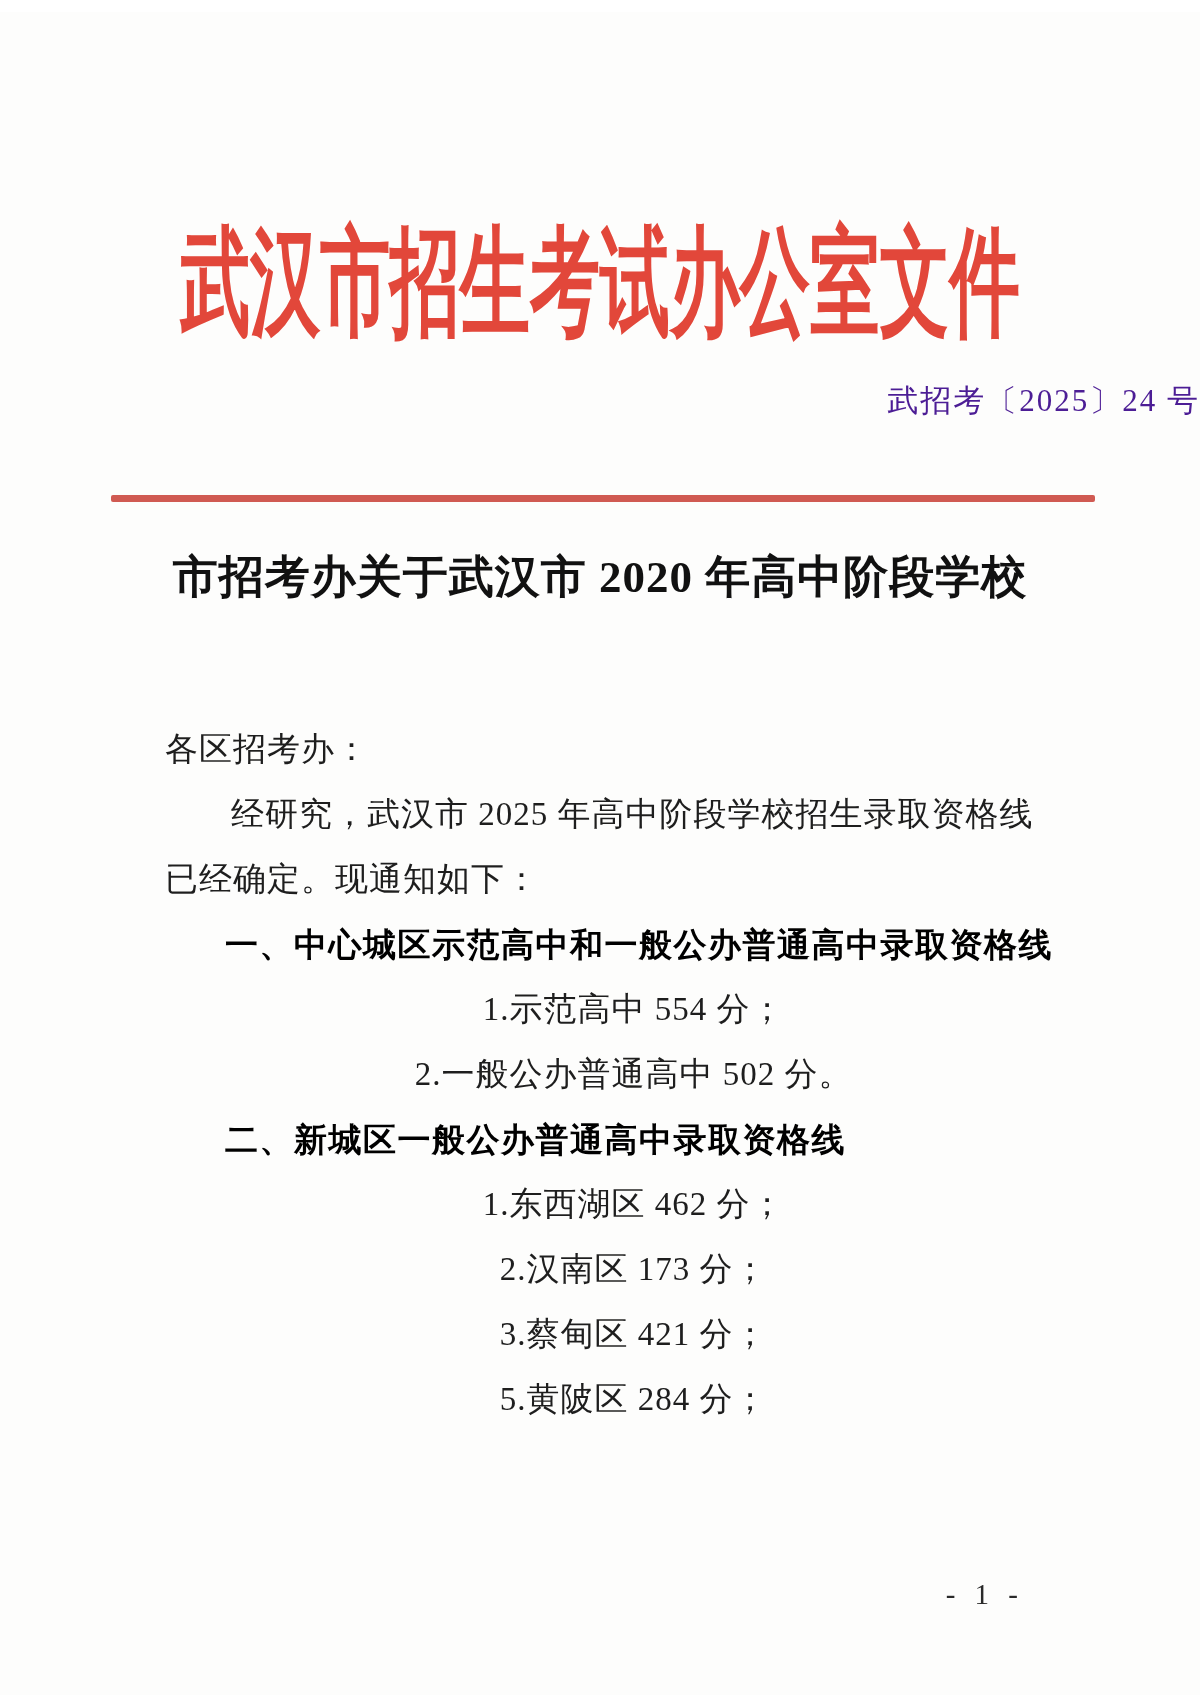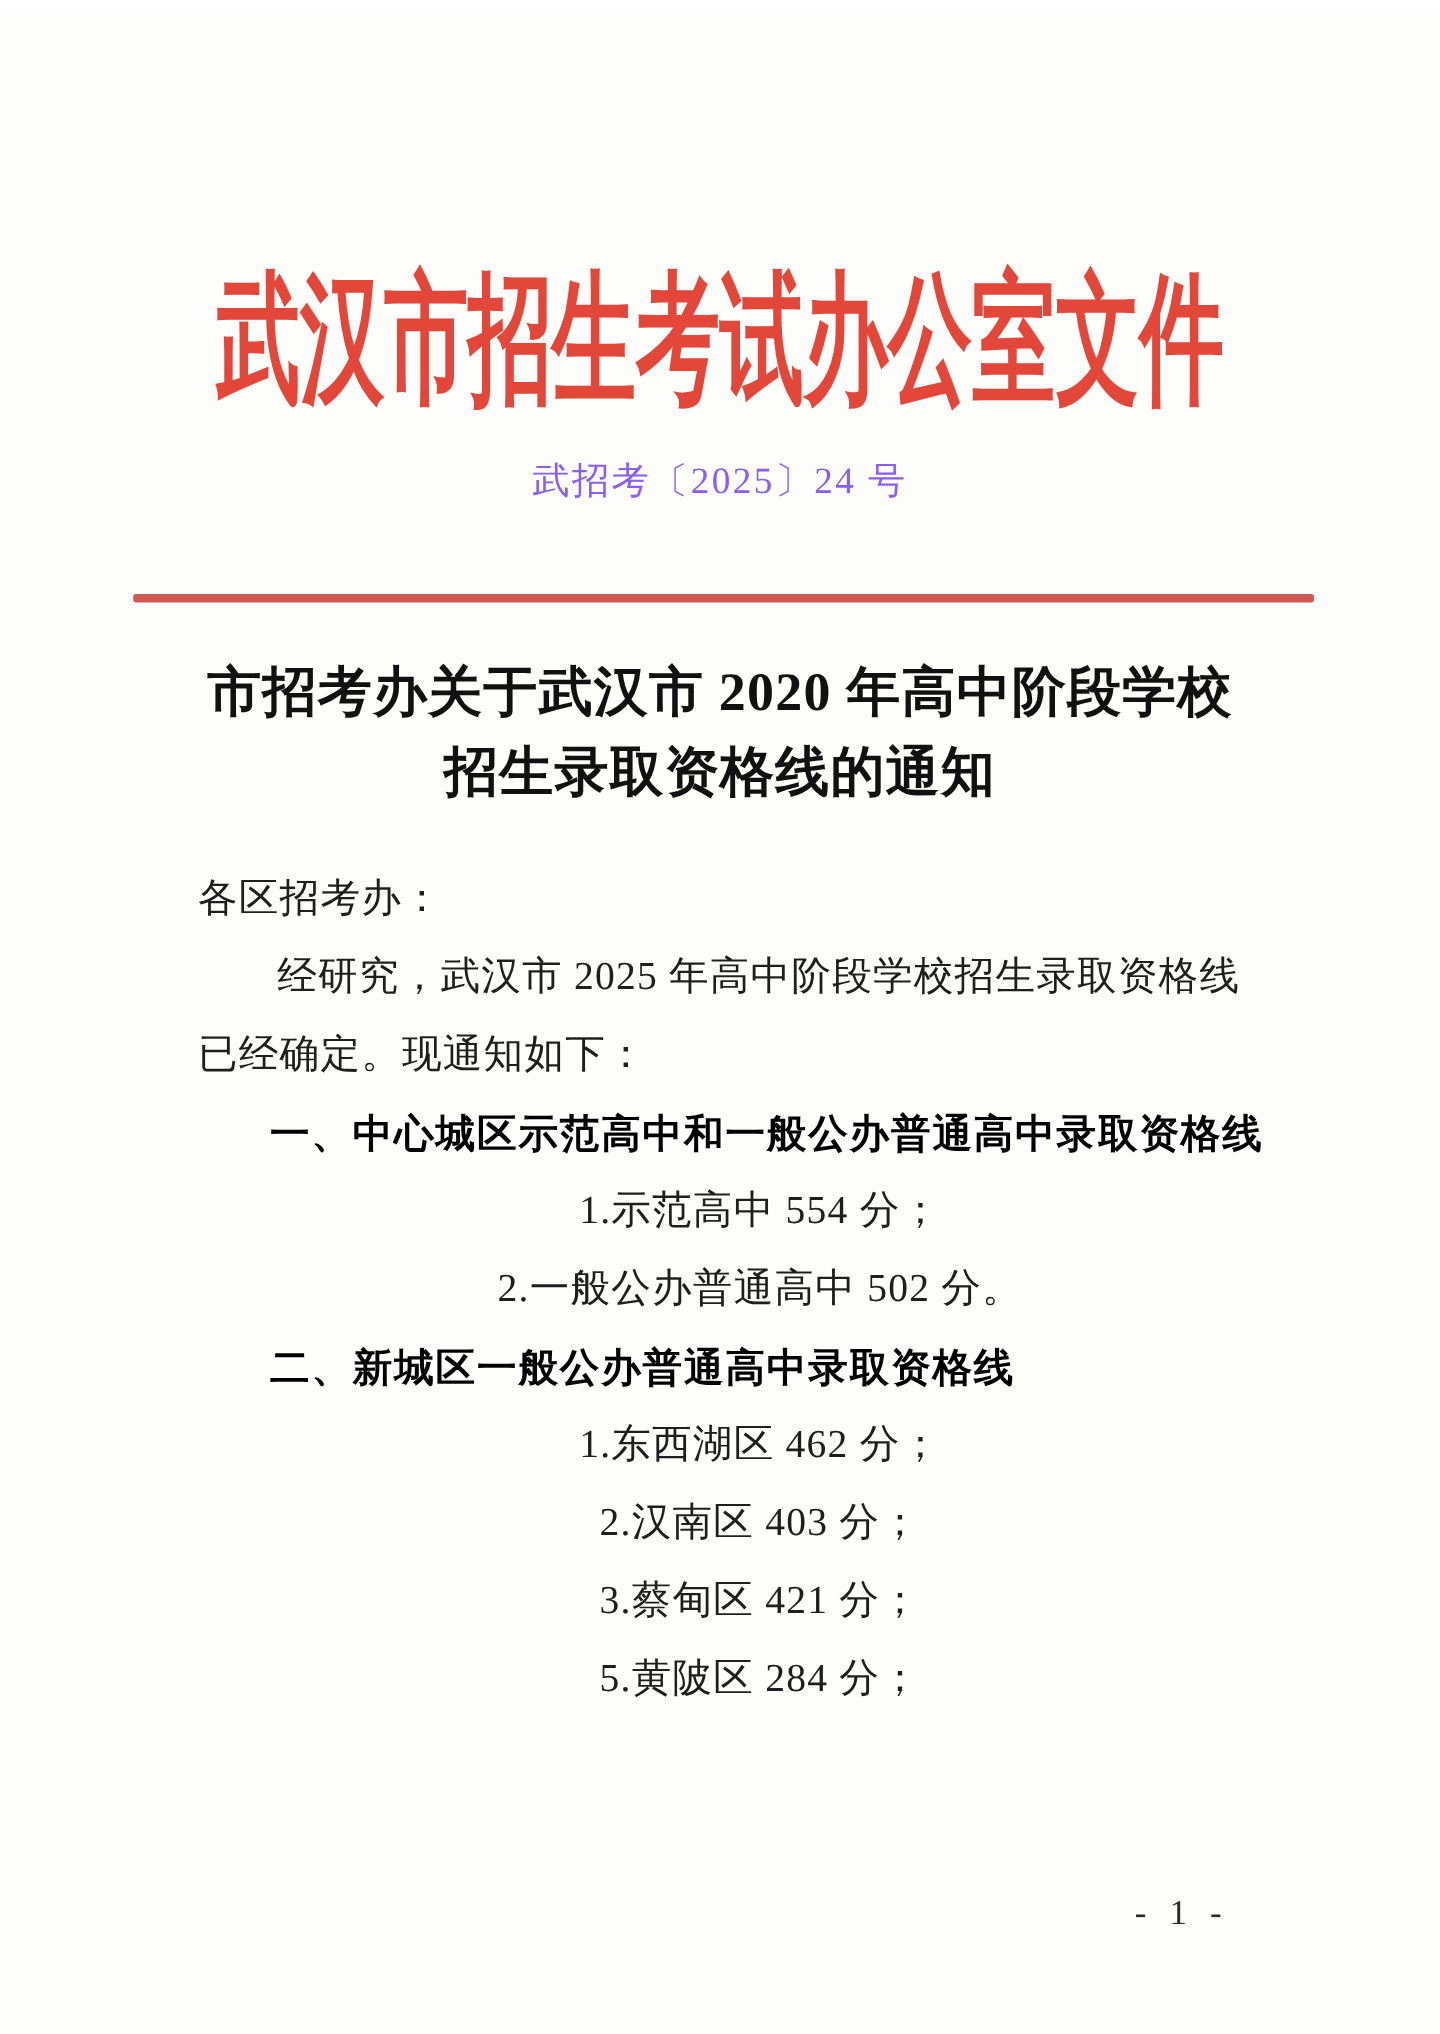--- a/index.html
+++ b/index.html
@@ -38,24 +38,24 @@
     letter-spacing: 0px;
     font-family: "Liberation Serif", "DejaVu Serif", serif;
   }
 
   
   .doc-number {
     position: absolute;
     top: 368px;
     left: 0;
     width: 100%;
-    text-align: center;
+    text-align: right;
     font-size: 31px;
     letter-spacing: 2px;
-    color: #8b5cf6;
+    color: #4c1d95;
   }
 
   
   .red-line {
     position: absolute;
     top: 483px;
     left: 111px;
     width: 984px;
     height: 7px;
     border-radius: 2px;
@@ -124,41 +124,40 @@
   <div class="red-header">
     <span class="org-text" style="color: rgb(226, 71, 58);">武汉市招生考试办公室文件</span>
   </div>
 
   <div class="doc-number">武招考〔2025〕24 号</div>
 
   <div class="red-line" style="background: rgb(208, 90, 82);"></div>
 
   <h1 class="doc-title">
     <span>市招考办关于武汉市 2020 年高中阶段学校</span><br>
-    <span>招生录取资格线的通知</span>
   </h1>
 
   <div class="body-block">
     <p>各区招考办：</p>
 
     <p class="indent-para">经研究，武汉市 2025 年高中阶段学校招生录取资格线</p>
 
     <p>已经确定。现通知如下：</p>
 
     <p class="section-heading">一、中心城区示范高中和一般公办普通高中录取资格线</p>
 
     <p class="score-item">1.示范高中 554 分；</p>
 
     <p class="score-item">2.一般公办普通高中 502 分。</p>
 
     <p class="section-heading">二、新城区一般公办普通高中录取资格线</p>
 
     <p class="score-item">1.东西湖区 462 分；</p>
 
-    <p class="score-item">2.汉南区 403 分；</p>
+    <p class="score-item">2.汉南区 173 分；</p>
 
     <p class="score-item">3.蔡甸区 421 分；</p>
 
 
     <p class="score-item">5.黄陂区 284 分；</p>
   </div>
 
   <div class="page-number">- 1 -</div>
 
 </div>

